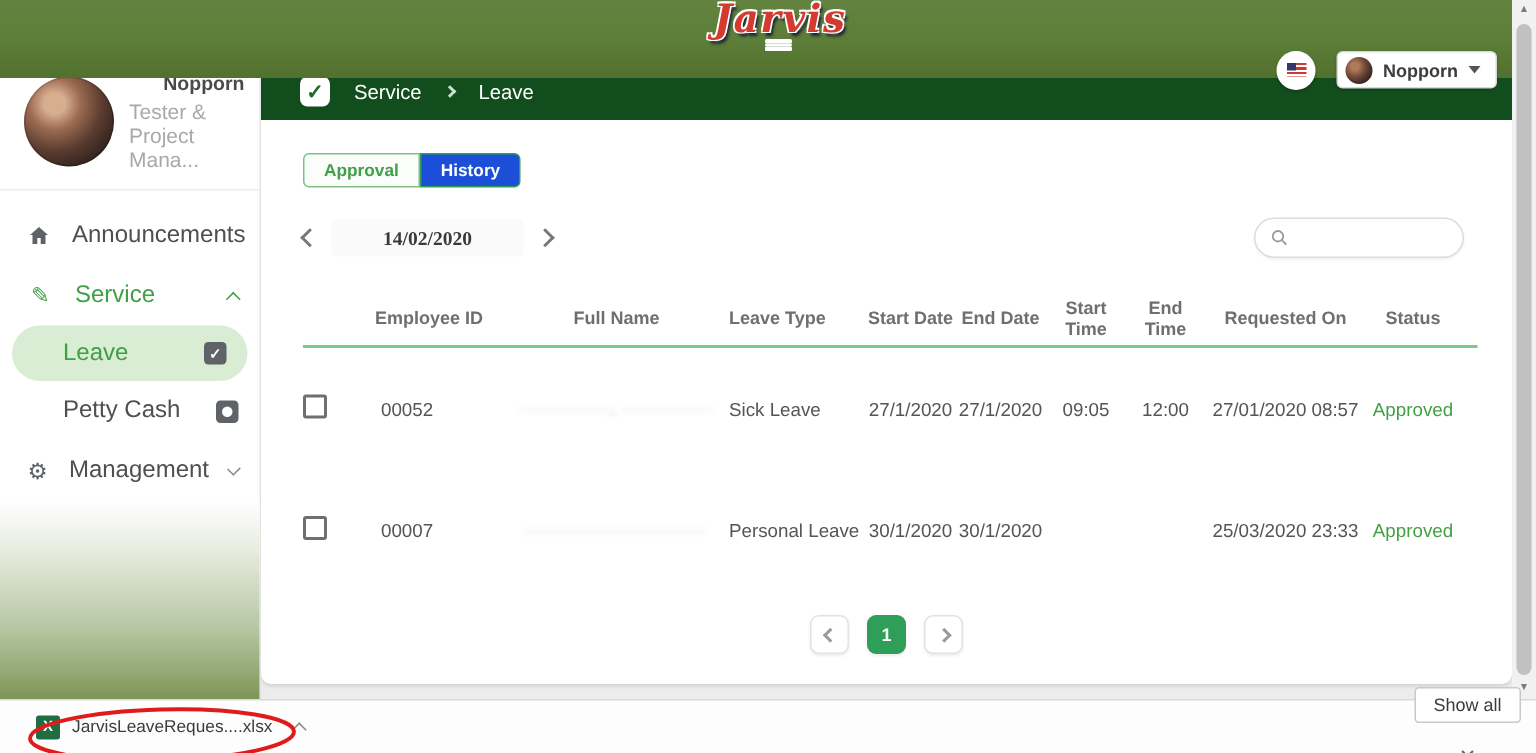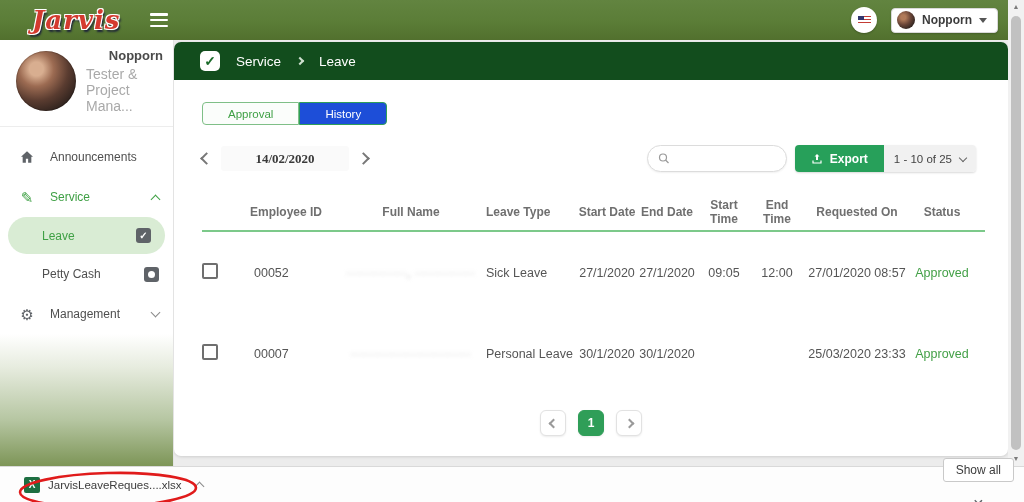--- a/index.html
+++ b/index.html
@@ -1,22 +1,22 @@
 <!DOCTYPE html>
 <html><head>
 <meta charset="utf-8">
 <style>
   * { margin:0; padding:0; box-sizing:border-box; }
   html,body { width:1024px; height:502px; font-family:"Liberation Sans", sans-serif; background:#fff; overflow:hidden; }
   .stage { position:relative; width:1024px; height:502px; background:#ececec; }
 
   
-  .topbar { position:absolute; left:0; top:0; right:16px; height:40px;
+  .topbar { position:absolute; left:0; top:0; right:16px; height:52px;
     background:linear-gradient(180deg,#628440 0%,#5b7d37 55%,#52702e 100%);
-    display:flex; align-items:center; z-index:5; }
+    display:flex; align-items:center; z-index:5;flex-direction:column; }
   .logo { font-family:"DejaVu Serif", serif; font-style:italic; font-weight:bold; font-size:26px;
     color:#d43a2f; margin-left:32px; letter-spacing:1px; line-height:1;
     text-shadow:-1px -1px 0 #fff, 1px -1px 0 #fff, -1px 1px 0 #fff, 1px 1px 0 #fff, 2px 3px 2px #1d2438; }
   .hamburger { margin-left:30px; width:18px; height:14px; display:flex; flex-direction:column; justify-content:space-between; cursor:pointer; }
   .hamburger span { display:block; height:2.5px; background:#fff; border-radius:1px; }
   .topbar-right { margin-left:auto; display:flex; align-items:center; gap:14px; margin-right:10px; }
   .flag-btn { width:26px; height:26px; border-radius:50%; background:#fff; display:flex; align-items:center; justify-content:center; border:none; cursor:pointer; box-shadow:0 1px 2px rgba(0,0,0,.25); }
   .flag { width:13px; height:9px; background:repeating-linear-gradient(180deg,#c43c35 0 1.5px,#fff 1.5px 3px); position:relative; }
   .flag .canton { position:absolute; left:0; top:0; width:6px; height:4.5px; background:#32366e; }
   .user-chip { height:25px; background:#fff; border:1px solid #d9d9d9; border-radius:4px; display:flex; align-items:center; gap:7px; padding:0 10px 0 5px; cursor:pointer; box-shadow:0 1px 2px rgba(0,0,0,.2); }
@@ -35,21 +35,21 @@
     border-right:1px solid #e3e3e3; display:flex; flex-direction:column; }
   .profile { display:flex; align-items:center; padding:12px 10px 12px 16px; gap:10px; border-bottom:1px solid #ededed; }
   .profile-photo { width:60px; height:60px; border-radius:50%; flex:0 0 auto;
     background:radial-gradient(circle at 34% 30%, #d8ae90 12%, #9c6b52 30%, #5a3c30 55%, #241c19 85%);
     box-shadow:inset 0 0 0 1px rgba(0,0,0,.15); }
   .profile-meta { display:flex; flex-direction:column; align-items:flex-end; flex:1; }
   .profile-name { font-size:13px; font-weight:bold; color:#4a4a4a; }
   .profile-role { font-size:14px; color:#a9a9a9; margin-top:3px; }
   .nav { padding-top:10px; }
   .nav-item { display:flex; align-items:center; height:40px; padding:0 14px 0 18px; cursor:pointer; gap:14px; }
-  .nav-item .nav-label { font-size:12px; color:#4f4f4f; }
+  .nav-item .nav-label { font-size:16px; color:#4f4f4f; }
   .nav-item .icon-box { width:18px; display:flex; justify-content:center; }
   .nav-item.green .nav-label { color:#3fa045; }
   .nav-sub { padding-left:42px; }
   .nav-sub .nav-label { flex:1; }
   .nav-item.selected { background:#d9ecd4; border-radius:20px; margin:0 8px; padding-left:34px; height:37px; }
   .nav-item.selected .nav-label { color:#3fa045; }
   .chev { width:7px; height:7px; border-right:1.8px solid #8a8a8a; border-bottom:1.8px solid #8a8a8a; display:inline-block; }
   .chev.up { transform:rotate(-135deg); margin-top:4px; border-color:#3fa045; }
   .chev.down { transform:rotate(45deg); margin-bottom:3px; }
   .nav-right { margin-left:auto; }
@@ -61,21 +61,21 @@
   
   .main { position:absolute; left:174px; top:36px; right:16px; bottom:36px; background:#ececec; }
   .card { position:absolute; left:0; right:0; top:6px; bottom:10px; background:#fff; border-radius:7px; box-shadow:0 1px 3px rgba(0,0,0,.12); }
   .band { height:38px; background:#124d1d; border-radius:7px 7px 0 0; display:flex; align-items:center; padding-left:26px; gap:16px; }
   .band-check { width:20px; height:20px; background:#fff; border-radius:5px; display:flex; align-items:center; justify-content:center;
     color:#1b6b2a; font-weight:bold; font-size:14px; }
   .crumb { color:#fff; font-size:13.5px; }
   .crumb-sep { width:6px; height:6px; border-right:2px solid #cfe0cf; border-bottom:2px solid #cfe0cf; transform:rotate(-45deg); display:inline-block; }
 
   .tabs { display:flex; margin:22px 0 0 28px; }
-  .tab { height:23px; display:flex; align-items:center; padding:0 25px; font-size:11.5px; font-weight:normal; cursor:pointer; }
+  .tab { height:23px; display:flex; align-items:center; padding:0 13px; font-size:11.5px; font-weight:bold; cursor:pointer; }
   .tab.approval { background:#fbfdfb; color:#3fa045; border:1px solid #7fbf87; border-radius:4px 0 0 4px; }
   .tab.history { background:#1d4ed8; color:#fff; border-radius:0 4px 4px 0; border:1px solid #2f9e58; }
 
   .controls { display:flex; align-items:center; margin:20px 32px 17px 28px; }
   .datenav { display:flex; align-items:center; gap:10px; }
   .nav-chev { width:9px; height:9px; border-right:2px solid #777; border-bottom:2px solid #777; cursor:pointer; }
   .nav-chev.left { transform:rotate(135deg); }
   .nav-chev.right { transform:rotate(-45deg); }
   .date-box { width:128px; height:25px; background:#fafafa; border-radius:3px; display:flex; align-items:center; justify-content:center;
     font-family:"Liberation Serif", serif; font-weight:bold; font-size:13px; color:#3a3a3a; cursor:pointer; }
@@ -211,33 +211,20 @@
           <span class="nav-chev right"></span>
         </div>
         <div class="controls-right">
           <div class="search-box">
             <svg width="13" height="13" viewBox="0 0 24 24">
                 <circle cx="10" cy="10" r="7" fill="none" stroke="#9a9a9a" stroke-width="2.4"></circle>
                 <path d="M15.5 15.5L21 21" stroke="#9a9a9a" stroke-width="2.4"></path>
               </svg>
             <input type="text" value="" style="">
           </div>
-          <div class="export-group">
-            <button class="export-btn">
-              <svg width="12" height="13" viewBox="0 0 24 24">
-                  <path d="M12 3l5 5h-3v7h-4V8H7z" fill="#fff"></path>
-                  <path d="M4 16v5h16v-5" fill="none" stroke="#fff" stroke-width="2.4"></path>
-                </svg>
-              <span>Export</span>
-            </button>
-            <div class="range-select">
-              <span>1 - 10 of 25</span>
-              <span class="chev down"></span>
-            </div>
-          </div>
         </div>
       </div>
 
       <div class="table">
         <div class="thead">
           <span class="th"></span>
           <span class="th">Employee ID</span>
           <span class="th">Full Name</span>
           <span class="th l">Leave Type</span>
           <span class="th">Start Date</span>

